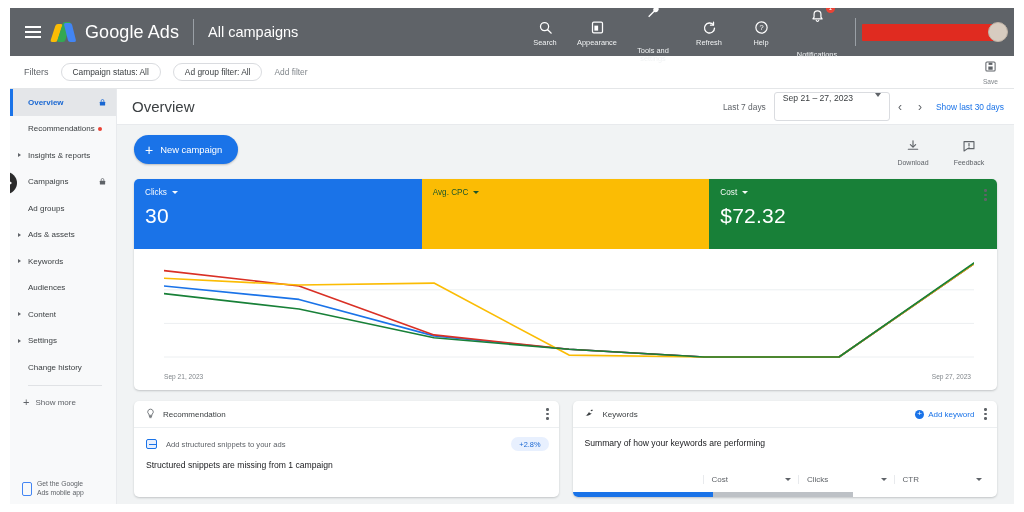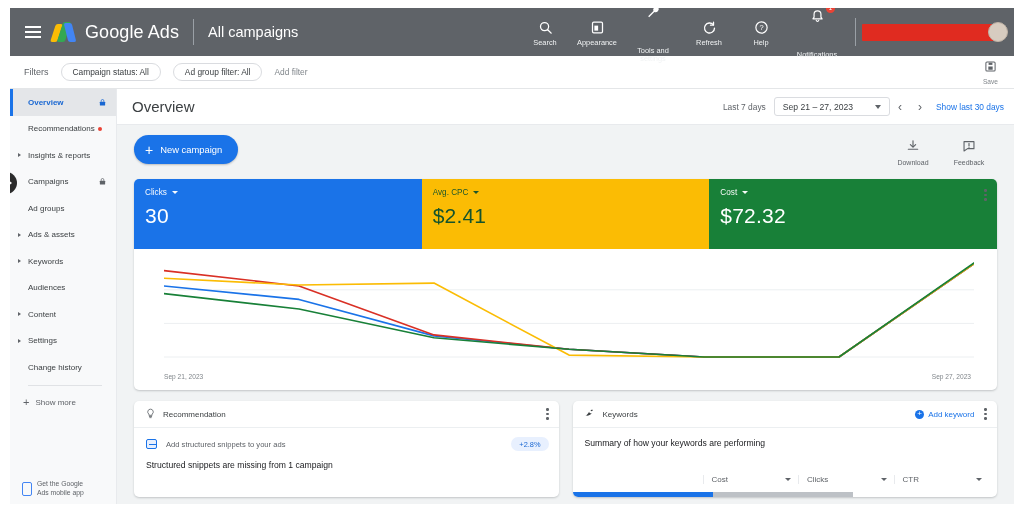--- a/index.html
+++ b/index.html
@@ -190,21 +190,21 @@
     height: 36px; background: #fff;
     display: flex; align-items: center;
     border-bottom: 1px solid #e8eaed;
     padding: 0 10px 0 15px;
   }
   .page-title { font-size: 15px; color: #3c4043; }
   .head-spacer { flex: 1; }
   .range-label { font-size: 8.4px; color: #5f6368; margin-right: 8px; }
   .date-select {
     border: 1px solid #dadce0; border-radius: 3px;
-    height: 19px; padding: 0 8px; display: flex; align-items: center;
+    height: 29px; padding: 0 8px; display: flex; 
     font-size: 8.6px; color: #3c4043; cursor: pointer; gap: 22px;
     background: #fff;
   }
   .date-select .dcaret {
     width: 0; height: 0; border-left: 3.4px solid transparent;
     border-right: 3.4px solid transparent; border-top: 4px solid #5f6368;
   }
   .navarrow {
     width: 20px; text-align: center; font-size: 12px;
     color: #5f6368; cursor: pointer;
@@ -570,21 +570,20 @@
               <span>Clicks</span>
               <span class="scaret"></span>
             </div>
             <div class="svalue">30</div>
           </div>
           <div class="stat dark" style="background:#fbbc04">
             <div class="sname">
               <span>Avg. CPC</span>
               <span class="scaret"></span>
             </div>
-            <div class="svalue">$2.41</div>
           </div>
           <div class="stat" style="background:#188038">
             <div class="sname">
               <span>Cost</span>
               <span class="scaret"></span>
             </div>
             <div class="svalue">$72.32</div>
           </div>
         </div>
 

